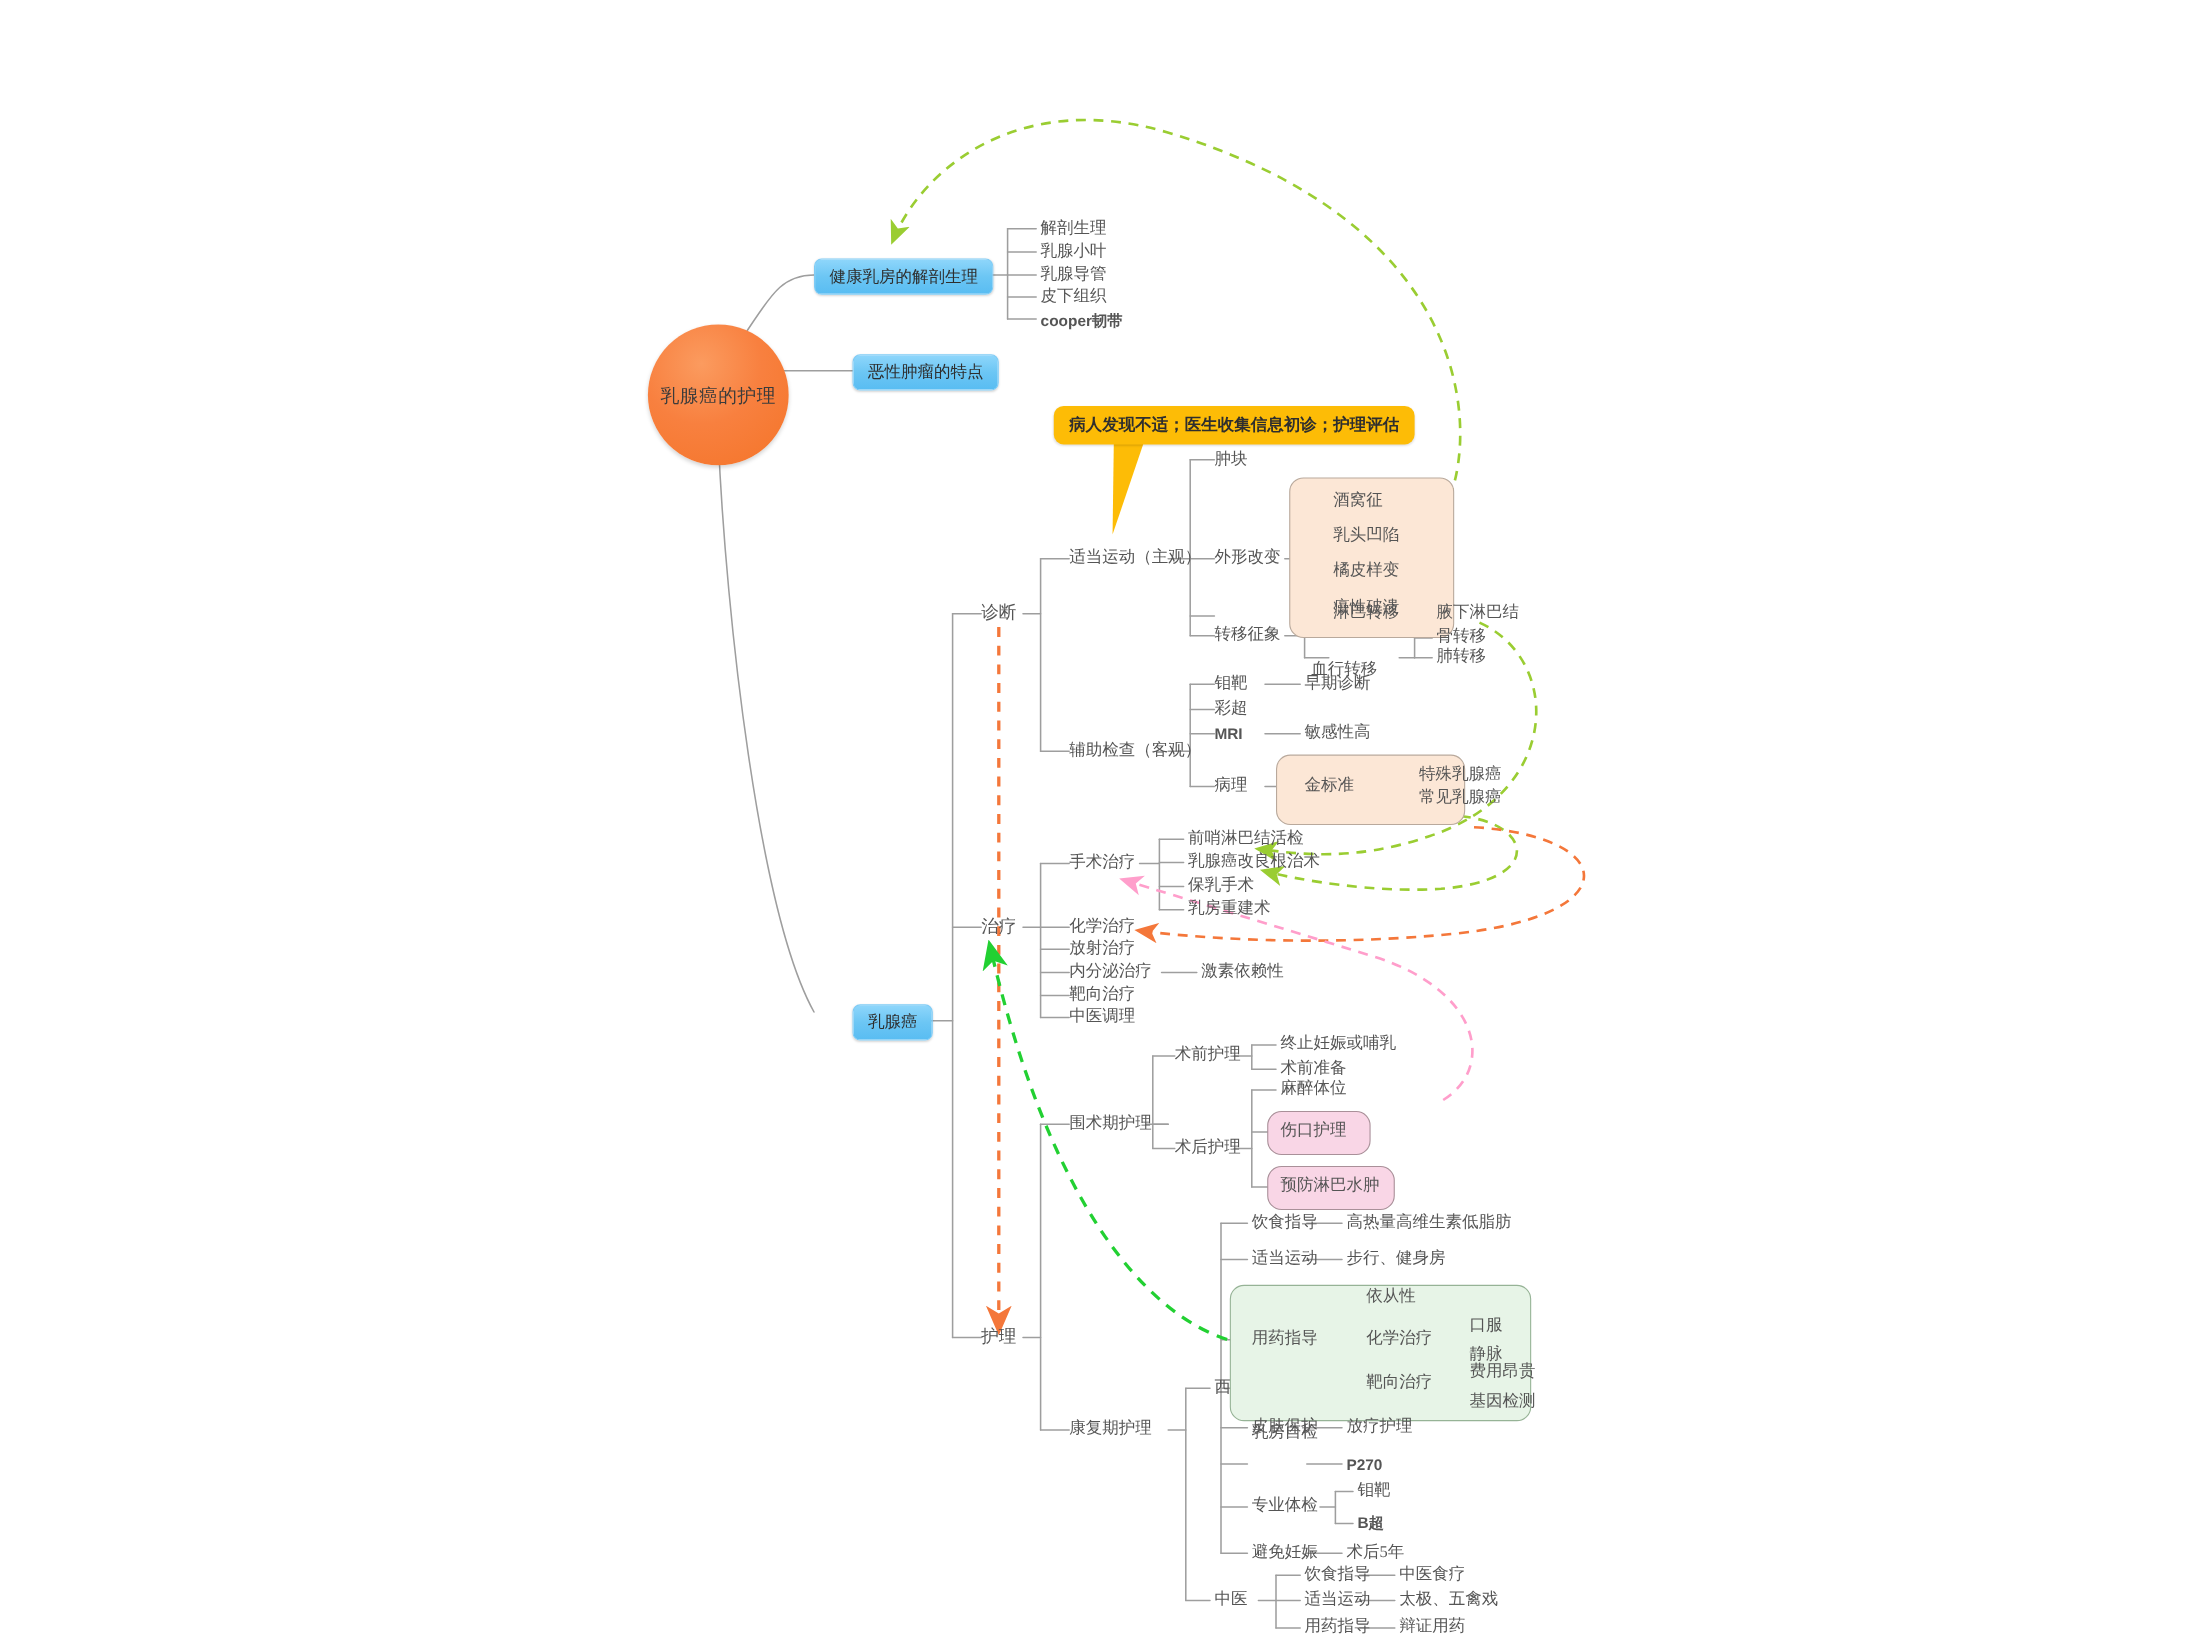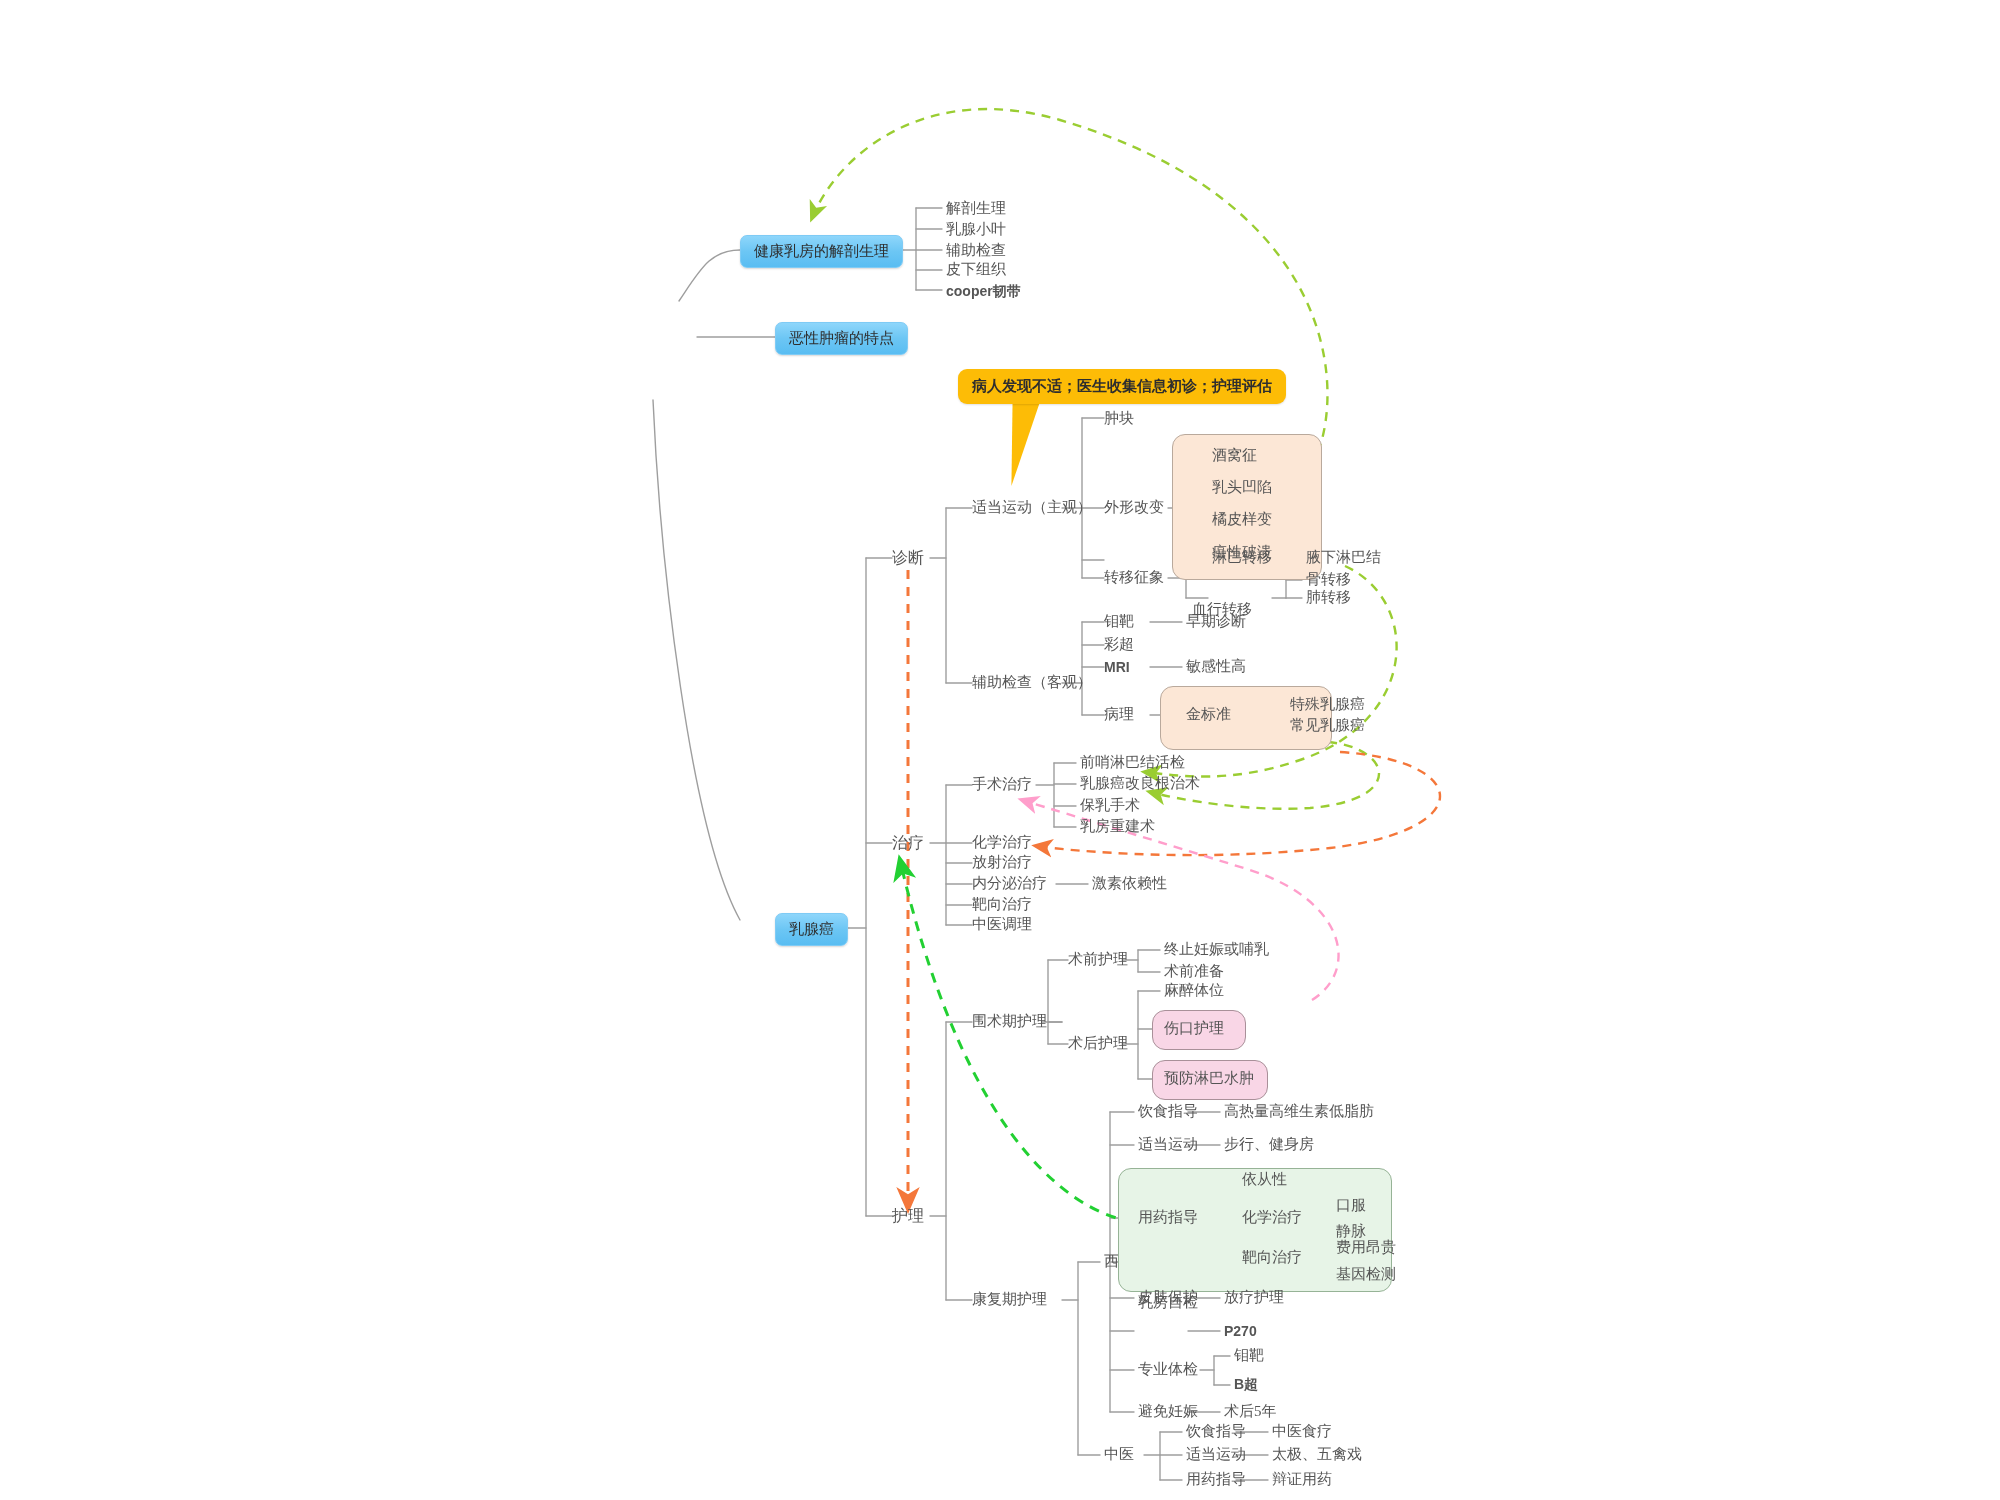--- a/index.html
+++ b/index.html
@@ -231,36 +231,39 @@
 
     <path d="M1318,452 C1345,380 1330,200 1060,120 C930,82 840,150 812,218" stroke="#9acd32" stroke-width="2.4" fill="none" stroke-dasharray="9 7" marker-end="url(#ar-olive)"></path>
     <path d="M1345,566 C1420,600 1420,720 1300,760 C1230,784 1180,776 1145,772" stroke="#9acd32" stroke-width="2.4" fill="none" stroke-dasharray="9 7" marker-end="url(#ar-olive)"></path>
     <path d="M1328,742 C1392,748 1406,800 1310,808 C1250,812 1180,800 1150,792" stroke="#9acd32" stroke-width="2.4" fill="none" stroke-dasharray="9 7" marker-end="url(#ar-olive)"></path>
     <path d="M1340,752 C1470,760 1480,830 1330,848 C1200,862 1080,852 1036,846" stroke="#f4773a" stroke-width="2.4" fill="none" stroke-dasharray="9 7" marker-end="url(#ar-orange)"></path>
     <path d="M908,570 L908,1208" stroke="#f4773a" stroke-width="3" fill="none" stroke-dasharray="9 8" marker-end="url(#ar-orange)"></path>
     <path d="M1312,1000 C1360,970 1345,900 1250,870 C1160,842 1080,818 1022,800" stroke="#ff9ecb" stroke-width="2.4" fill="none" stroke-dasharray="9 7" marker-end="url(#ar-pink)"></path>
     <path d="M1133,1222 C1060,1210 960,1120 900,860" stroke="#22d032" stroke-width="3" fill="none" stroke-dasharray="10 8" marker-end="url(#ar-green)"></path>
   </svg>
 
+  <div class="root" style="left:589px;top:295px;">
+    <span>乳腺癌的护理</span>
+  </div>
 
   <div class="blue" style="left:740px;top:235px;">
     <span>健康乳房的解剖生理</span>
   </div>
 
   <div class="blue" style="left:775px;top:322px;">
     <span>恶性肿瘤的特点</span>
   </div>
 
   <div class="blue" style="left:775px;top:913px;">
     <span>乳腺癌</span>
   </div>
 
   <div class="node" style="left:946px;top:201px;"><span>解剖生理</span></div>
   <div class="node" style="left:946px;top:222px;"><span>乳腺小叶</span></div>
-  <div class="node" style="left:946px;top:243px;"><span>辅助检查</span></div>
+  <div class="node" style="left:946px;top:243px;"><span>乳腺导管</span></div>
   <div class="node" style="left:946px;top:263px;font-family:Liberation Mono, monospace;"><span>皮下组织</span></div>
   <div class="node bold" style="left:946px;top:284px;"><span>cooper韧带</span></div>
 
   <div class="callout-tail" style="left:1005px;top:400px;"></div>
   <div class="callout" style="left:958px;top:369px;">
     <span>病人发现不适；医生收集信息初诊；护理评估</span>
   </div>
 
   <div class="node lvl1" style="left:892px;top:550px;"><span>诊断</span></div>
   <div class="node lvl1" style="left:892px;top:835px;"><span>治疗</span></div>

